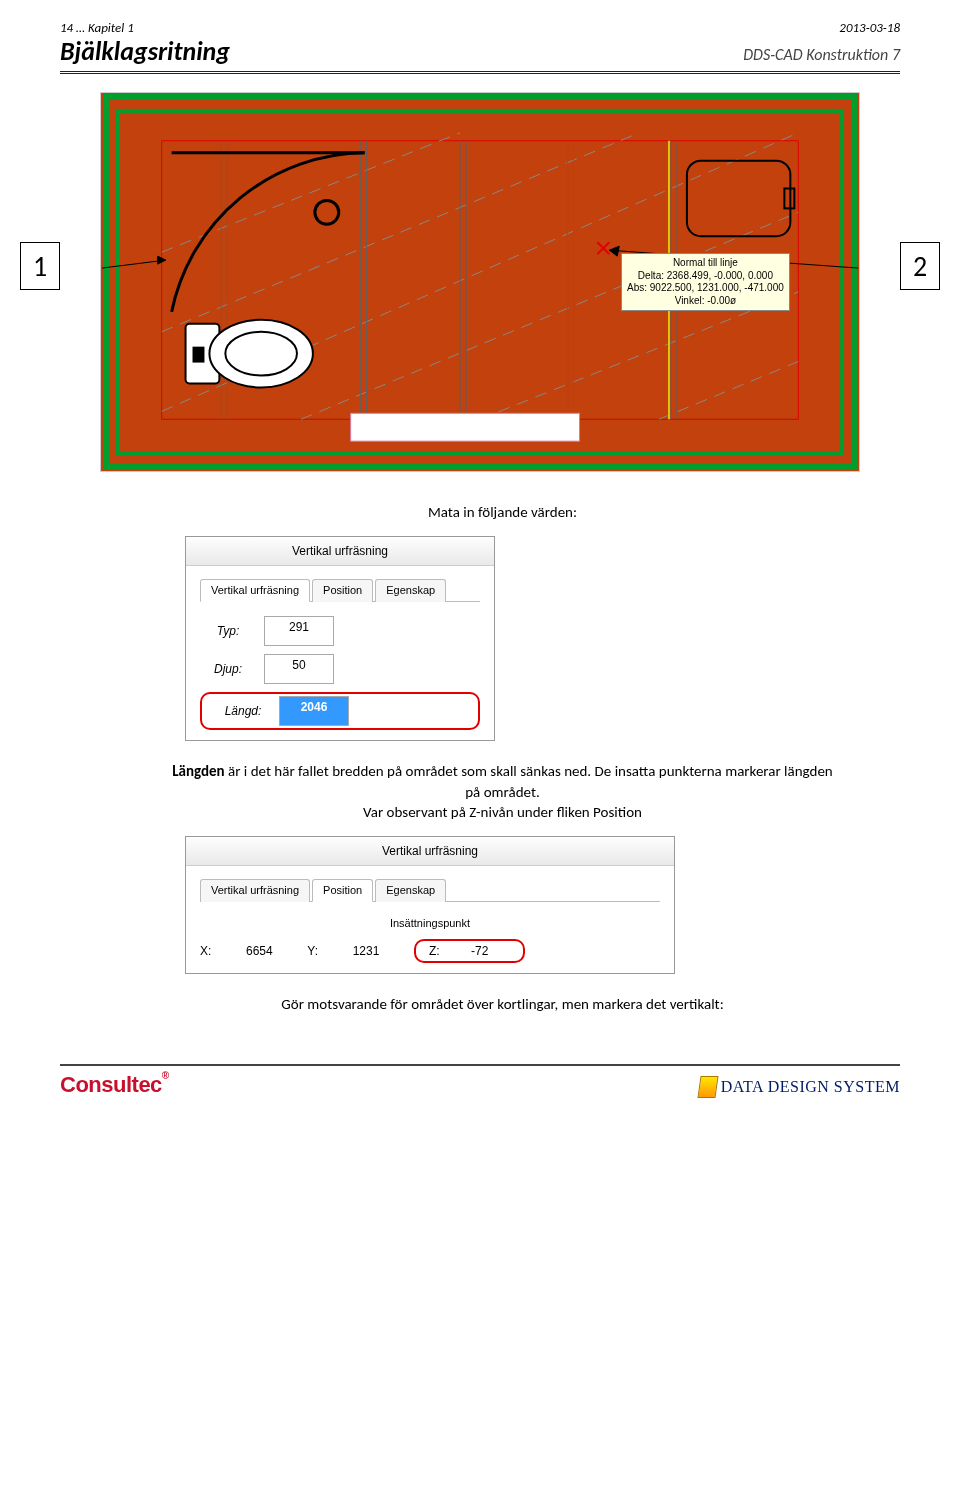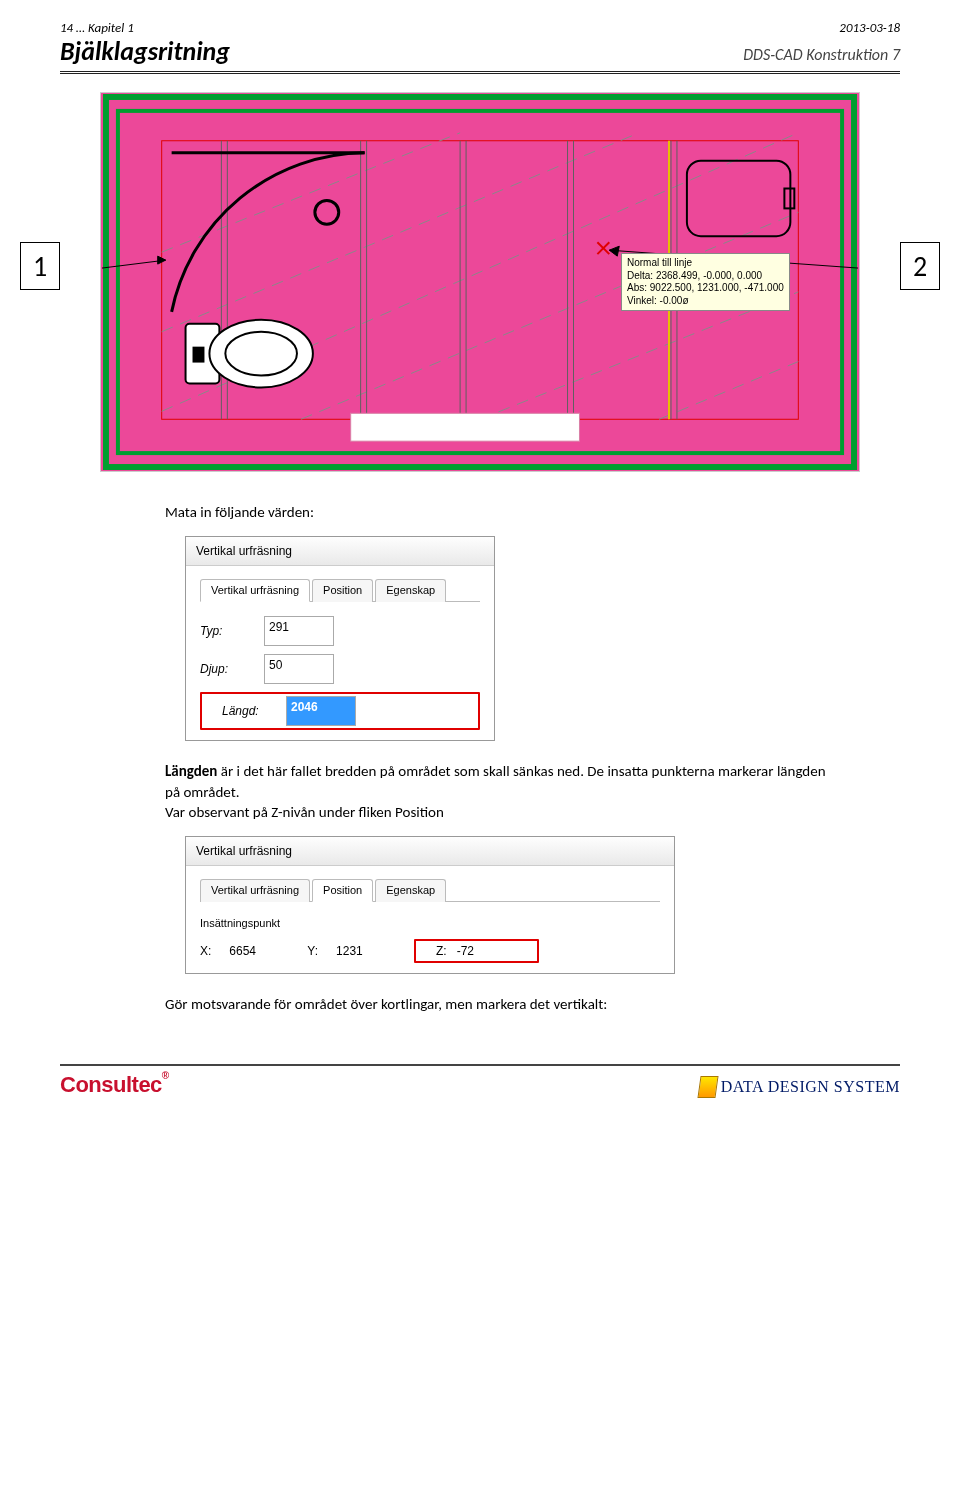--- a/index.html
+++ b/index.html
@@ -6,20 +6,21 @@
   body {
     margin: 0;
     font-family: "Calibri", "Segoe UI", Arial, sans-serif;
     background: #fff;
     color: #000;
     width: 960px;
   }
   .page {
     padding: 20px 60px 40px 60px;
     position: relative;
+    text-align: center;
   }
   .hdr-row1 {
     display: flex;
     justify-content: space-between;
     font-size: 13px;
     font-style: italic;
   }
   .hdr-row2 {
     display: flex;
     justify-content: space-between;
@@ -61,21 +62,21 @@
   }
   .c1 { left: 0; top: 150px; }
   .c2 { right: 0; top: 150px; }
 
   .cad {
     position: absolute;
     left: 80px;
     right: 80px;
     top: 0;
     bottom: 0;
-    background: #ec4899;
+    background: #c2410c;
     border: 1px solid #ccc;
   }
   .cad svg { width: 100%; height: 100%; display: block; }
   .tooltip {
     position: absolute;
     left: 520px;
     top: 160px;
     background: #ffffe1;
     border: 1px solid #888;
     font-family: Arial, sans-serif;
@@ -142,21 +143,21 @@
   .row label { width: 56px; font-style: italic; }
   .row .val {
     border: 1px solid #aaa;
     padding: 2px 4px;
     min-width: 70px;
     height: 30px;
     font-size: 12px;
     background: #fff;
   }
   .row .val.sel { background: #3399ff; color:#fff;font-weight:bold; }
-  .hlbox { border: 2px solid #e00000; padding: 2px 20px; border-radius:1px; }
+  .hlbox { border: 2px solid #e00000; padding: 2px 13px; border-radius:10px; }
   .hlbox-inline { display:inline-flex; align-items:center; }
 
   .fieldset-label { font-size:11px; margin-bottom:8px; }
   .xyz { display:flex; gap:18px; align-items:center; }
   .xyz label { width:auto; }
   .xyz .val { min-width:60px; }
 
   
   .footer {
     display:flex;

